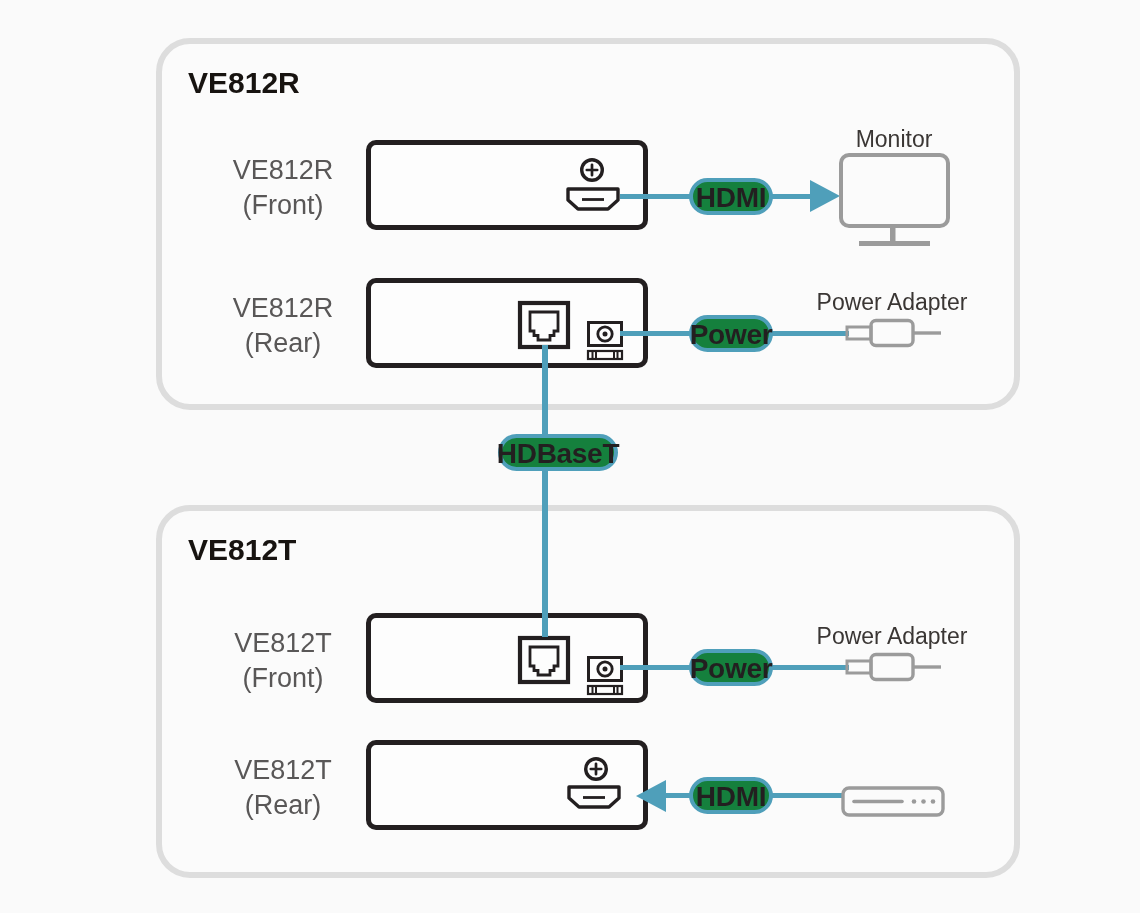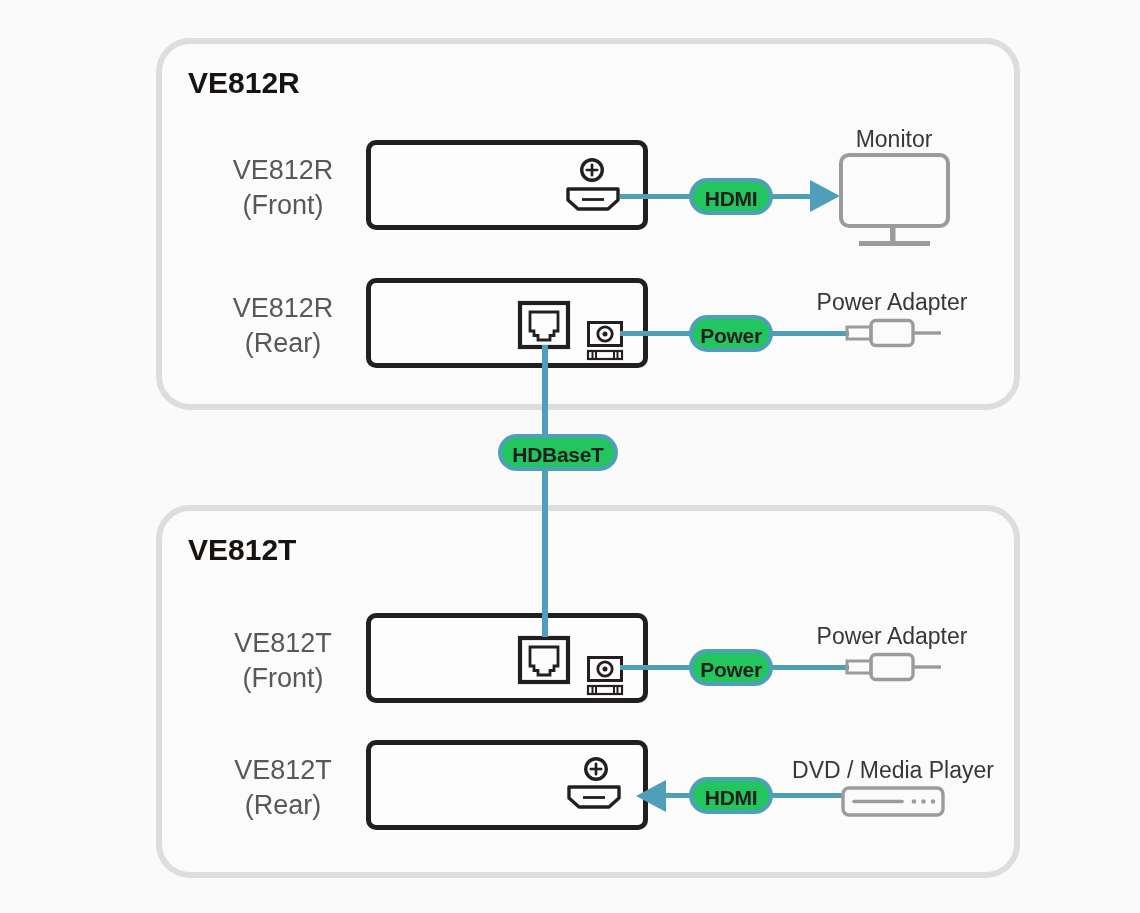--- a/index.html
+++ b/index.html
@@ -30,24 +30,24 @@
     border-radius:10px;
     background:#FDFDFD;
     box-sizing:border-box;
     z-index:2;
   }
   .hline{height:5px;background:var(--connection);z-index:3;}
   .vline{width:6px;background:var(--connection);z-index:3;}
   .pill{
     border:4px solid var(--connection);
     border-radius:20px;
-    background:#22c55e;
+    background:#15803d;
     box-sizing:border-box;
-    display:flex;align-items:flex-end;justify-content:center;
-    font-weight:bold;font-size:21px;color:#231F20;
+    display:flex;align-items:flex-start;justify-content:center;
+    font-weight:bold;font-size:28px;color:#231F20;
     z-index:4;letter-spacing:-0.3px;
   }
   .section-title{font-size:30px;font-weight:bold;color:var(--title-color);z-index:2;}
   .side-label{font-size:27px;color:var(--side-label);text-align:center;line-height:35px;z-index:2;}
   .dev-label{font-size:23px;color:#3A3634;text-align:center;z-index:2;white-space:nowrap;}
   .icon{z-index:4;}
   svg{display:block;}
   .sd{stroke:var(--panel-border);fill:none;}
   .fd{fill:var(--panel-border);}
   .sg{stroke:var(--device-gray);fill:none;}
@@ -186,21 +186,20 @@
 
   <svg class="abs icon" style="left:628px;top:780px;" width="30" height="32" viewBox="0 0 30 32">
     <polygon points="30,0 0,16 30,32" class="fc"></polygon>
   </svg>
   <div class="abs hline" style="left:654px;top:793px;width:31px;"></div>
   <div class="abs pill" style="left:681px;top:777px;width:84px;height:37px;">
     <span>HDMI</span>
   </div>
   <div class="abs hline" style="left:762px;top:793px;width:74px;"></div>
 
-  <div class="abs dev-label" style="left:778px;top:757px;width:214px;">DVD / Media Player</div>
   <svg class="abs icon" style="left:833px;top:786px;" width="104" height="31" viewBox="0 0 104 31">
     <rect x="2" y="2" width="100" height="27" rx="6" class="sg" stroke-width="3.4"></rect>
     <path d="M13 15.5 H61" class="sg" stroke-width="3.6" stroke-linecap="round"></path>
     <circle cx="73" cy="15.5" r="2.3" class="fg"></circle>
     <circle cx="82.5" cy="15.5" r="2.3" class="fg"></circle>
     <circle cx="92" cy="15.5" r="2.3" class="fg"></circle>
   </svg>
 
 </div>
 

